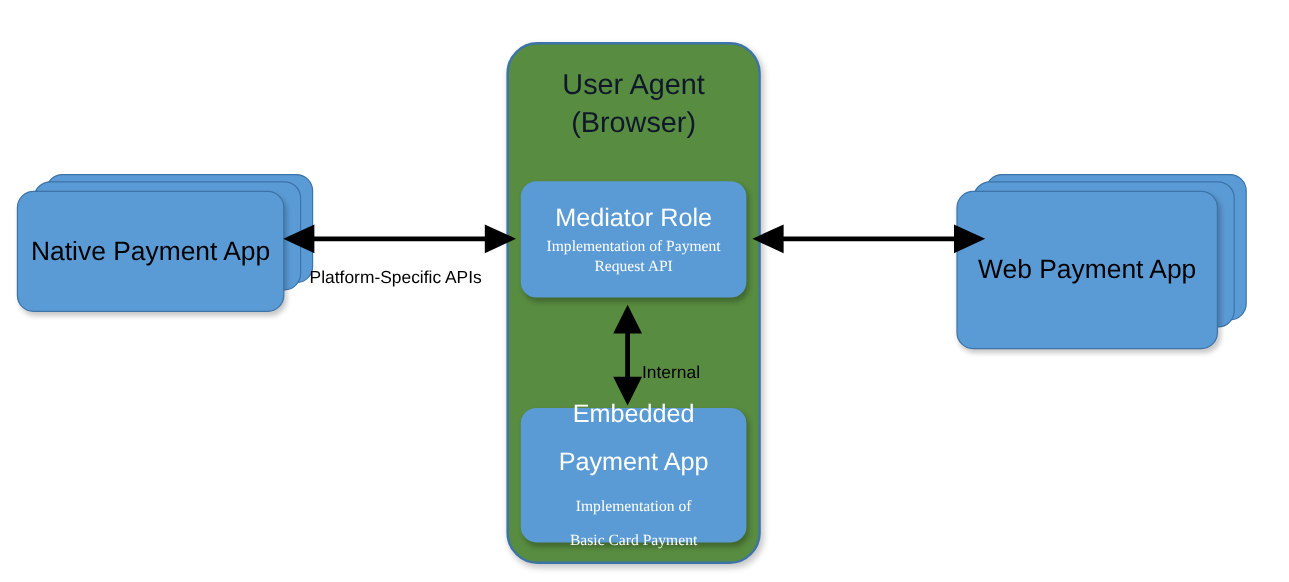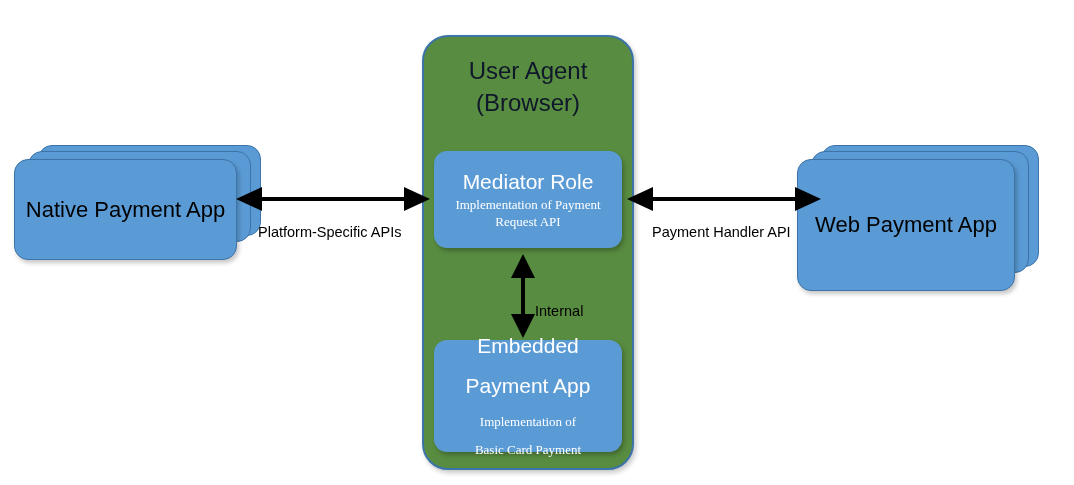--- a/index.html
+++ b/index.html
@@ -176,21 +176,20 @@
     <polygon points="0,15 26,3 26,27" fill="#000000"></polygon>
     <polygon points="194,15 168,3 168,27" fill="#000000"></polygon>
   </svg>
   <div class="arrow-label" style="left:258px; top:224px;">Platform-Specific APIs</div>
 
   <svg class="arrow-svg" style="left:627px; top:184px; width:194px; height:30px;" viewBox="0 0 194 30">
     <line x1="22" y1="15" x2="172" y2="15" stroke="#000000" stroke-width="4"></line>
     <polygon points="0,15 26,3 26,27" fill="#000000"></polygon>
     <polygon points="194,15 168,3 168,27" fill="#000000"></polygon>
   </svg>
-  <div class="arrow-label" style="left:652px; top:224px;">Payment Handler API</div>
 
   <svg class="arrow-svg" style="left:508px; top:254px; width:30px; height:84px;" viewBox="0 0 30 84">
     <line x1="15" y1="20" x2="15" y2="64" stroke="#000000" stroke-width="4"></line>
     <polygon points="15,0 3,24 27,24" fill="#000000"></polygon>
     <polygon points="15,84 3,60 27,60" fill="#000000"></polygon>
   </svg>
   <div class="arrow-label" style="left:535px; top:287px;margin-top:16px;">Internal</div>
 
 </div>
 

